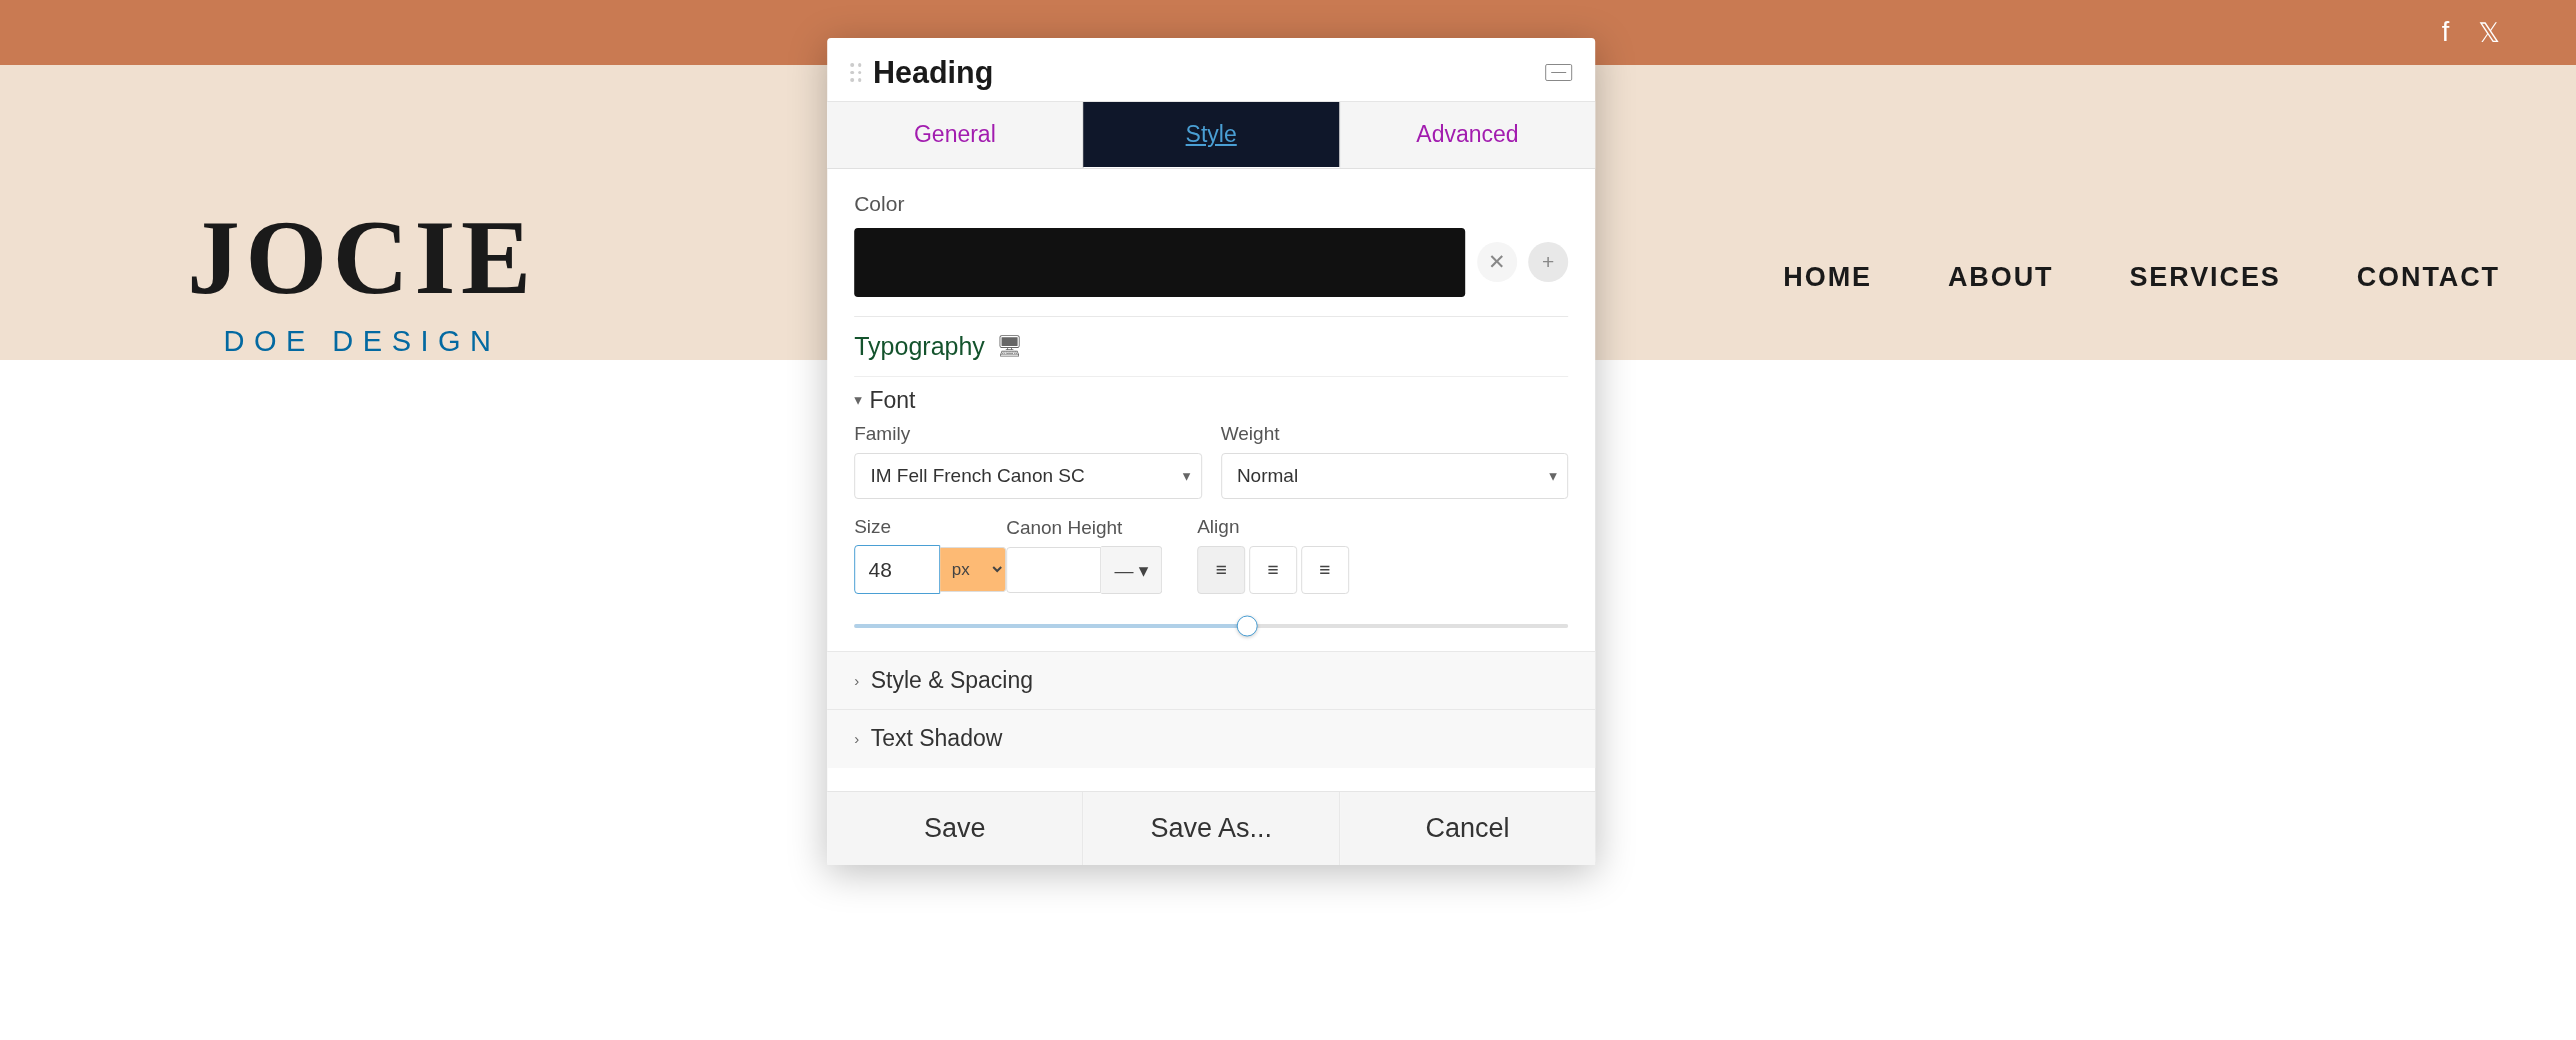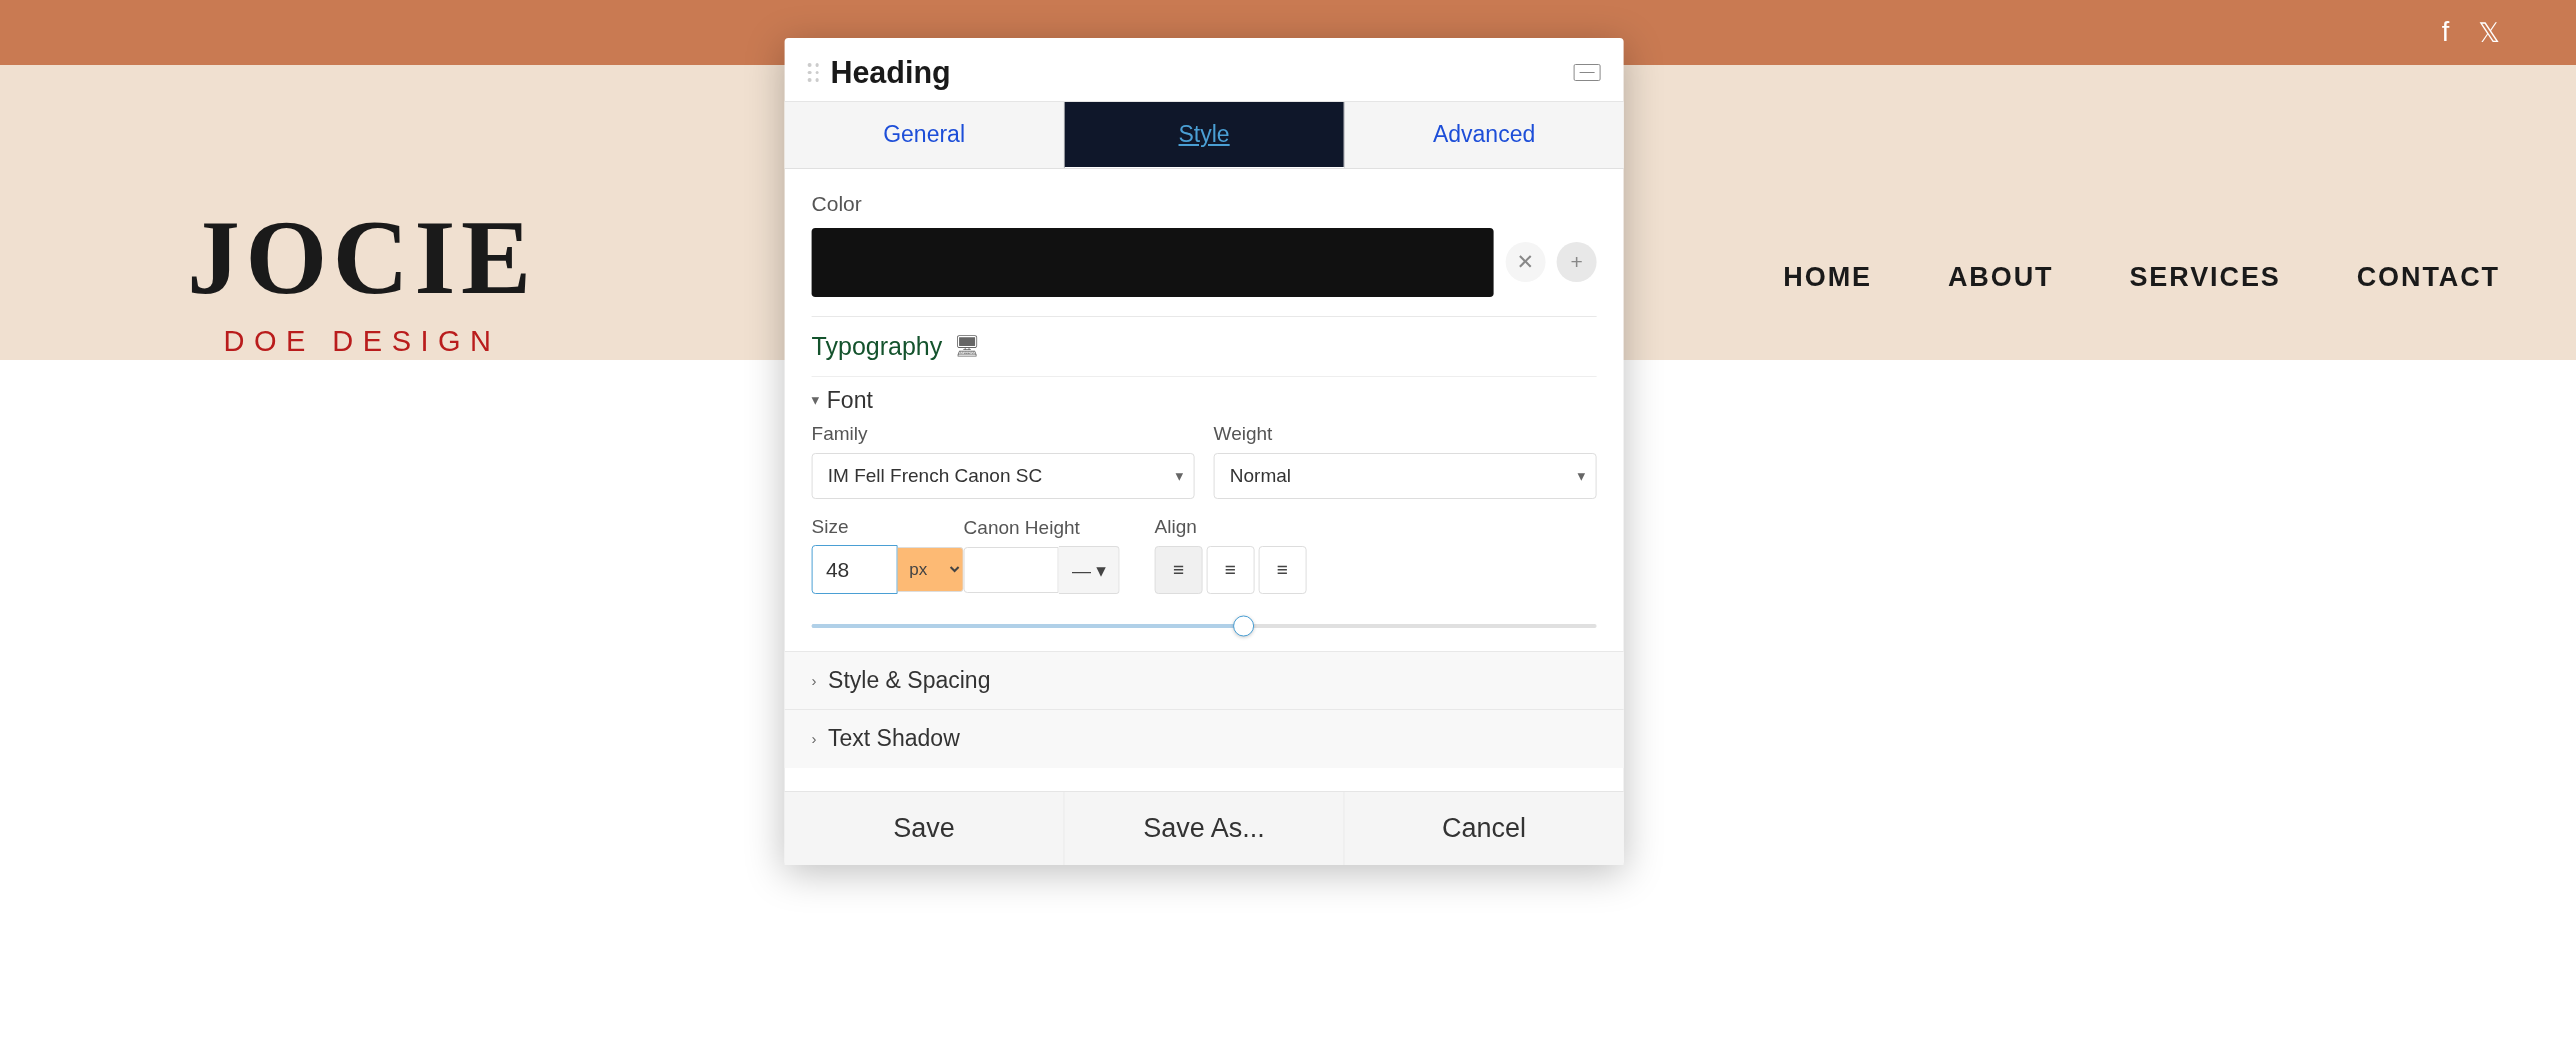--- a/index.html
+++ b/index.html
@@ -26,38 +26,38 @@
     }
     .brand-section {
       position: absolute; left: 76px; top: 65px; width: 572px; height: 295px;
       display: flex; flex-direction: column; align-items: center; justify-content: center;
     }
     .brand-name {
       font-size: 105px; font-weight: 700; letter-spacing: 5.7px; color: #1a1a1a;
       font-family: Georgia, serif;
     }
     .brand-sub {
-      font-size: 29px; letter-spacing: 9.5px; color: #b91c1c; margin-top: 7.6px;
+      font-size: 29px; letter-spacing: 9.5px; color: #0369a1; margin-top: 7.6px;
     }
     .nav-section {
       position: absolute; right: 76px; top: 65px; height: 295px;
       display: flex; align-items: center; gap: 76px;
     }
     .nav-item {
       font-size: 27px; font-weight: 600; letter-spacing: 1.9px; color: #1a1a1a; cursor: pointer;
     }
     .website-content {
       position: absolute; top: 360px; left: 0; width: 100%; height: 680px;
       background: #ffffff;
     }
 
     
     .dialog-overlay {
       position: absolute; top: 38px; left: 50%; transform: translateX(-60%);
-      width: 839px;
+      width: 768px;
       background: #ffffff;
       border-radius: 3.8px;
       box-shadow: 0 7.6px 38px rgba(0,0,0,0.25);
       z-index: 100;
     }
 
     
     .dialog-titlebar {
       display: flex; align-items: center; justify-content: space-between;
       padding: 17px 23px 11.4px 23px;
@@ -77,21 +77,21 @@
       display: flex; align-items: center; justify-content: center;
     }
     .dialog-minimize-bar { width: 15.2px; height: 1.9px; background: #888; }
 
     
     .dialog-tabs {
       display: flex; border-bottom: 1px solid #e0e0e0;
     }
     .tab {
       flex: 1; text-align: center; padding: 19px 0; font-size: 23px; cursor: pointer;
-      color: #1d4ed8; background: #f5f5f5; border-right: 1px solid #e0e0e0;
+      color: #a21caf; background: #f5f5f5; border-right: 1px solid #e0e0e0;
     }
     .tab:last-child { border-right: none; }
     .tab.active { color: #4a9fd4; background: #0f172a; border-bottom: 1.9px solid #fff; text-decoration: underline; }
 
     
     .dialog-body {
       padding: 23px 27px;
     }
 
     

